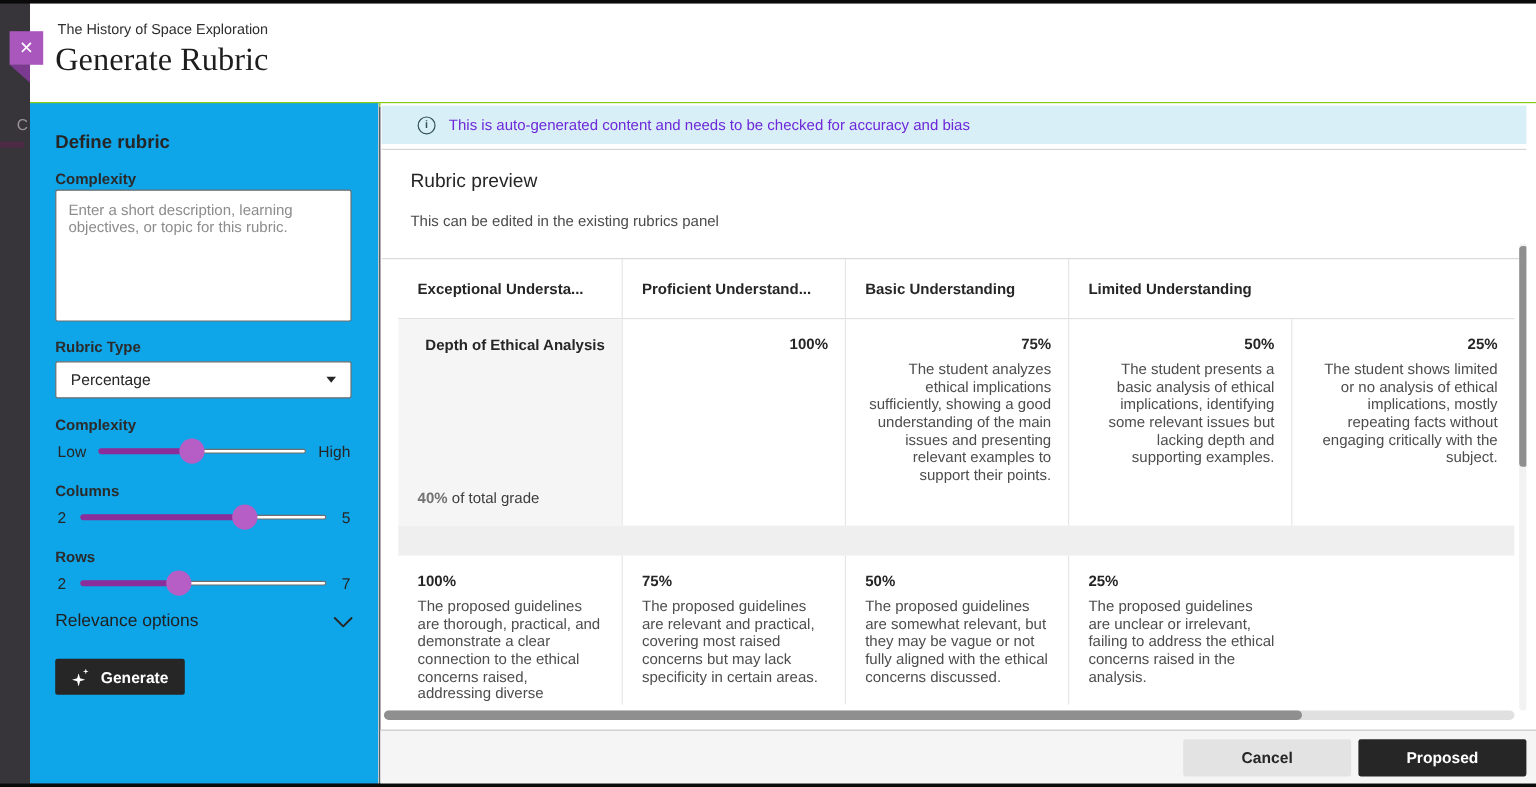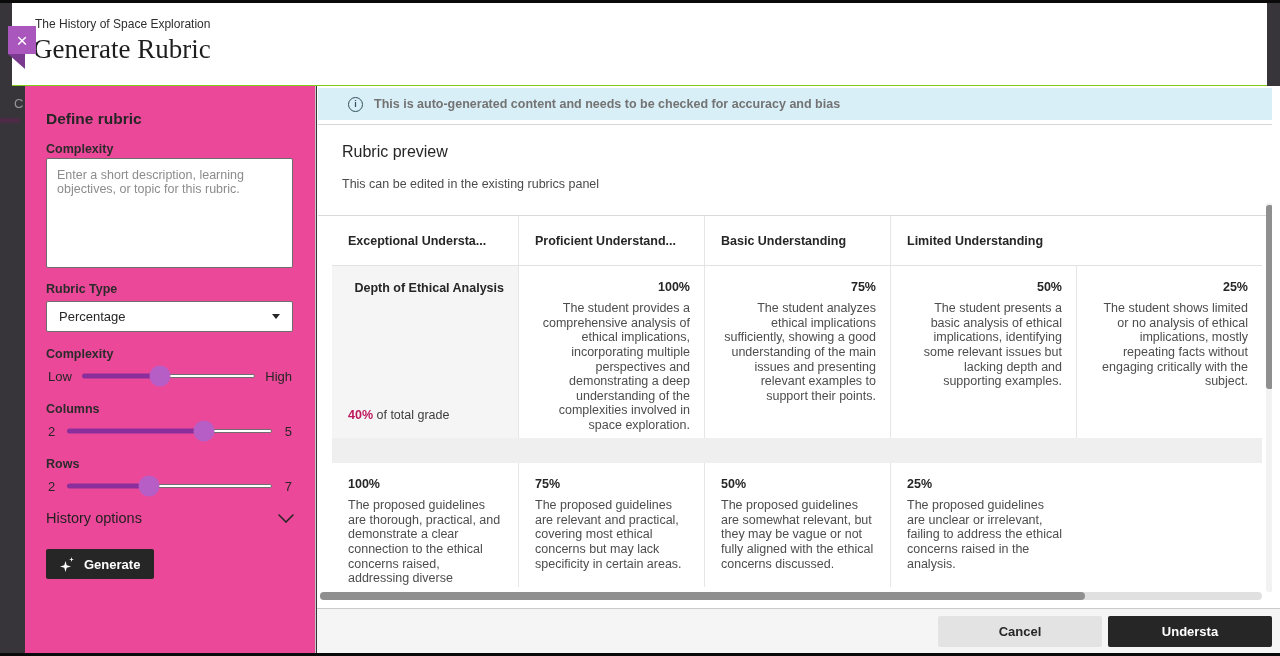--- a/index.html
+++ b/index.html
@@ -9,34 +9,34 @@
 
   
   .bar{position:absolute;left:0;width:1280px;height:3px;background:#0a0a0a;}
   .bar.top{top:0;} .bar.bottom{top:653px;}
 
   
   .underlay-c{position:absolute;left:14px;top:96px;font-size:13px;color:#98949a;}
   .underlay-tabbar{position:absolute;left:0;top:118px;width:20px;height:5px;background:#4d2a45;}
 
   
-  .header-band{position:absolute;left:12px;top:3px;width:1255px;height:82px;background:#fff;
-               border-bottom:1px solid #84cc16;}
+  .header-band{position:absolute;left:25px;top:3px;width:1255px;height:82px;background:#fff;
+               border-bottom:4px solid #84cc16;}
   .kicker{position:absolute;left:23px;top:14px;font-size:12px;color:#2e2e2e;}
   .page-title{position:absolute;left:21px;top:31px;font-family:"Liberation Serif",serif;
               font-size:27px;color:#1d1d1d;}
 
   .close-btn{position:absolute;left:8px;top:26px;width:28px;height:28px;background:var(--accent-purple,#a957bd);
              color:#fff;display:flex;align-items:center;justify-content:center;font-size:19px;line-height:1;
              cursor:pointer;z-index:6;}
   .close-fold{position:absolute;left:8px;top:54px;width:17px;height:15px;background:var(--accent-purple-dark,#7b3a8f);
               clip-path:polygon(0 0,100% 0,100% 100%);z-index:5;}
 
   
-  .sidebar{position:absolute;left:25px;top:86px;width:291px;height:567px;background:#ec4899;
+  .sidebar{position:absolute;left:25px;top:86px;width:291px;height:567px;background:#0ea5e9;
            border-right:1px solid #c9c9c9;box-sizing:border-box;}
   .sb-heading{position:absolute;left:21px;top:24px;font-size:15.5px;font-weight:700;}
   .sb-label{position:absolute;left:21px;font-size:12.5px;font-weight:700;color:#2b2b2b;}
   .desc-area{position:absolute;left:21px;top:72px;width:247px;height:110px;box-sizing:border-box;
              border:1px solid #6e6e6e;border-radius:2px;resize:none;padding:9px 10px;
              font-family:"Liberation Sans",sans-serif;font-size:12.5px;color:#262626;outline:none;}
   .desc-area::placeholder{color:#8c8c8c;}
   .select-box{position:absolute;left:21px;top:215px;width:247px;height:31px;box-sizing:border-box;
               border:1px solid #6e6e6e;border-radius:2px;display:flex;align-items:center;
               padding:0 12px;font-size:13px;cursor:pointer;background:#fff;}
@@ -69,56 +69,56 @@
   .star-small{position:absolute;right:1px;top:1px;width:5px;height:5px;background:#fff;
             clip-path:polygon(50% 0,61% 39%,100% 50%,61% 61%,50% 100%,39% 61%,0 50%,39% 39%);}
 
   
   .main{position:absolute;left:317px;top:86px;width:963px;height:567px;background:#fff;}
   .banner{position:absolute;left:1px;top:2px;width:954px;height:32px;background:var(--banner-bg,#d9eff7);
           display:flex;align-items:center;padding-left:30px;box-sizing:border-box;gap:11px;}
   .info-icon{width:15px;height:15px;border-radius:50%;border:1px solid #30505c;color:#30505c;
              display:flex;align-items:center;justify-content:center;font-size:9px;font-weight:700;
              box-sizing:border-box;flex:0 0 auto;}
-  .banner-text{font-size:12.5px;color:#737373;font-weight:bold;}
+  .banner-text{font-size:12.5px;color:#6d28d9;}
 
   .panel{position:absolute;left:1px;top:38px;width:954px;height:484px;background:#fff;
          border-top:1px solid #d6d6d6;box-sizing:border-box;overflow:hidden;}
   .preview-title{position:absolute;left:24px;top:18px;font-size:16px;color:#262626;}
   .preview-sub{position:absolute;left:24px;top:52px;font-size:12.5px;color:#4b4b4b;text-align:center;}
   .panel-hr{position:absolute;left:0;top:90px;width:954px;height:1px;background:#d9d9d9;}
 
   .rtable{position:absolute;left:14px;top:91px;width:930px;}
   .t-head,.t-row{display:grid;grid-template-columns:repeat(5,186px);}
   .t-head{height:49px;border-bottom:1px solid #e2e2e2;}
   .t-hcell{display:flex;align-items:center;padding-left:16px;box-sizing:border-box;
            font-size:12.5px;font-weight:700;color:#262626;}
   .t-hcell + .t-hcell{border-left:1px solid #e6e6e6;}
   .t-row0{height:172px;text-align:right;} .t-row2{height:124px;overflow:hidden;}
   .t-sep{height:25px;background:#efefef;}
   .tcell{box-sizing:border-box;position:relative;}
   .tcell + .tcell{border-left:1px solid #e6e6e6;}
   .tcell.crit{background:var(--row-gray,#f5f5f5);padding:15px 14px 0 16px;}
   .crit-name{font-size:12.5px;font-weight:700;line-height:1.15;color:#262626;}
   .crit-weight{position:absolute;left:16px;font-size:12.5px;color:#3d3d3d;}
-  .crit-weight b{color:#be185d;}
+  .crit-weight b{color:#737373;}
   .w-b16{bottom:16px;}
   .tcell.desc{padding:14px 14px 0 16px;}
   .pct{font-size:12.5px;font-weight:700;margin-bottom:7px;color:#262626;}
   .dtext{font-size:12.5px;line-height:1.17;color:#4d4d4d;}
 
   .hscroll{position:absolute;left:2px;top:467px;width:942px;height:8px;background:#e0e0e0;border-radius:4px;}
   .hscroll-thumb{position:absolute;left:0;top:0;width:765px;height:8px;background:#8f8f8f;border-radius:4px;}
   .vscroll{position:absolute;left:948px;top:78px;width:7px;height:389px;background:#f2f2f2;border-radius:3px;}
   .vscroll-thumb{position:absolute;left:0;top:2px;width:7px;height:184px;background:#8f8f8f;border-radius:3px;}
 
   .footer{position:absolute;left:0;top:522px;width:963px;height:45px;background:#f5f5f5;
           border-top:1px solid #c9c9c9;box-sizing:border-box;display:flex;align-items:center;
           justify-content:flex-end;gap:6px;padding-right:8px;}
-  .btn{height:31px;width:164px;border:none;border-radius:2px;font-size:13px;font-weight:700;
+  .btn{height:31px;width:140px;border:none;border-radius:2px;font-size:13px;font-weight:700;
        font-family:"Liberation Sans",sans-serif;cursor:pointer;}
   .btn.cancel{background:#e3e3e3;color:#262626;}
   .btn.continue{background:var(--dark-button,#262626);color:#fff;}
 </style>
 </head>
 <body>
 
 <div class="stage">
 
   <div class="bar top"></div>
@@ -174,21 +174,21 @@
       <span class="s-min">2</span>
       <div class="s-track" style="left:21px;width:205px">
         <div class="s-rail"></div>
         <div class="s-fill" style="width: 40%;"></div>
         <div class="s-thumb" style="left: 40%;"></div>
       </div>
       <span class="s-max">7</span>
     </div>
 
     <div class="advanced-row">
-      <span class="advanced-label">History options</span>
+      <span class="advanced-label">Relevance options</span>
       <svg class="advanced-chevron" width="16" height="9" viewBox="0 0 16 9">
         <polyline points="1,1 8,8 15,1" fill="none" stroke="#262626" stroke-width="1.6" stroke-linecap="round"></polyline>
       </svg>
     </div>
 
     <button class="generate-btn">
       <span class="sparkle">
         <span class="star-big"></span>
           <span class="star-small"></span>
       </span>
@@ -218,21 +218,20 @@
           <div class="t-hcell">Limited Understanding</div>
         </div>
 
         <div class="t-row t-row0">
           <div class="tcell crit">
             <div class="crit-name">Depth of Ethical Analysis</div>
             <div class="crit-weight w-b16"><b>40%</b><span> of total grade</span></div>
           </div>
           <div class="tcell desc">
             <div class="pct">100%</div>
-            <div class="dtext">The student provides a comprehensive analysis of ethical implications, incorporating multiple perspectives and demonstrating a deep understanding of the complexities involved in space exploration.</div>
           </div>
           <div class="tcell desc">
             <div class="pct">75%</div>
             <div class="dtext">The student analyzes ethical implications sufficiently, showing a good understanding of the main issues and presenting relevant examples to support their points.</div>
           </div>
           <div class="tcell desc">
             <div class="pct">50%</div>
             <div class="dtext">The student presents a basic analysis of ethical implications, identifying some relevant issues but lacking depth and supporting examples.</div>
           </div>
           <div class="tcell desc">
@@ -243,21 +242,21 @@
 
         <div class="t-sep"></div>
 
         <div class="t-row t-row2">
           <div class="tcell desc">
             <div class="pct">100%</div>
             <div class="dtext">The proposed guidelines are thorough, practical, and demonstrate a clear connection to the ethical concerns raised, addressing diverse scenarios in space exploration.</div>
           </div>
           <div class="tcell desc">
             <div class="pct">75%</div>
-            <div class="dtext">The proposed guidelines are relevant and practical, covering most ethical concerns but may lack specificity in certain areas.</div>
+            <div class="dtext">The proposed guidelines are relevant and practical, covering most raised concerns but may lack specificity in certain areas.</div>
           </div>
           <div class="tcell desc">
             <div class="pct">50%</div>
             <div class="dtext">The proposed guidelines are somewhat relevant, but they may be vague or not fully aligned with the ethical concerns discussed.</div>
           </div>
           <div class="tcell desc">
             <div class="pct">25%</div>
             <div class="dtext">The proposed guidelines are unclear or irrelevant, failing to address the ethical concerns raised in the analysis.</div>
           </div>
         </div>
@@ -266,18 +265,18 @@
       <div class="hscroll">
         <div class="hscroll-thumb"></div>
       </div>
       <div class="vscroll">
         <div class="vscroll-thumb"></div>
       </div>
     </div>
 
     <div class="footer">
       <button class="btn cancel">Cancel</button>
-      <button class="btn continue">Understa</button>
+      <button class="btn continue">Proposed</button>
     </div>
   </div>
 
   <div class="bar bottom"></div>
 </div>
 
 </body></html>

